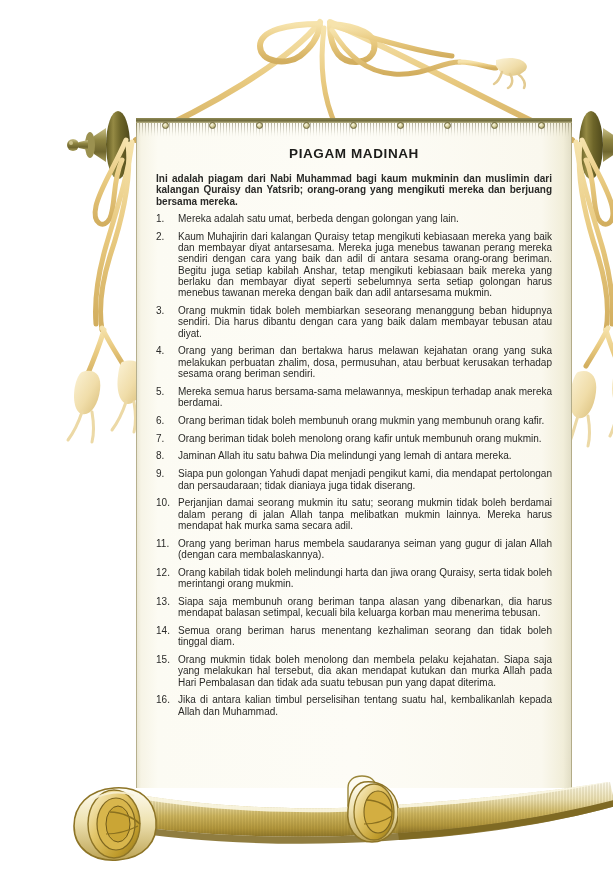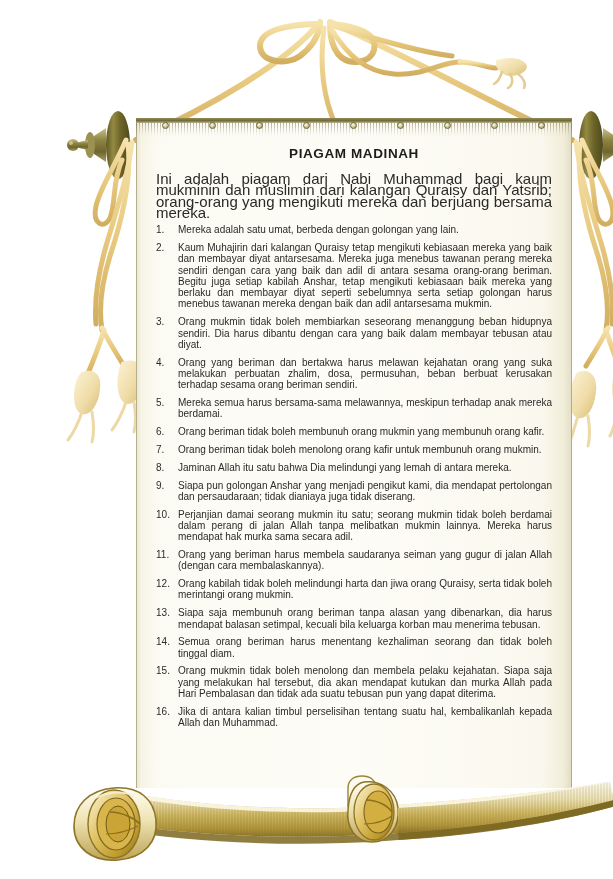--- a/index.html
+++ b/index.html
@@ -109,25 +109,26 @@
   }
   #doc-title {
     text-align: center;
     font-size: 13.5px;
     font-weight: bold;
     letter-spacing: 0.6px;
     margin: 0 0 12px 0;
     color: #1d1d1b;
   }
   #doc-intro {
-    font-size: 15px;
+    font-size: 10px;
     line-height: 11.3px;
     text-align: justify;
     margin: 0 0 6px 0;
     color: #2a2a28;
+    font-weight: bold;
   }
   ol#clause-list {
     margin: 0;
     padding: 0;
     list-style: none;
     counter-reset: clause;
   }
   ol#clause-list > li {
     position: relative;
     counter-increment: clause;
@@ -268,26 +269,26 @@
     <div class="rivet" style="left:355px"></div>
     <div class="rivet" style="left:402px"></div>
 
     <div id="doc-body">
       <h1 id="doc-title">PIAGAM MADINAH</h1>
       <p id="doc-intro">Ini adalah piagam dari Nabi Muhammad bagi kaum mukminin dan muslimin dari kalangan Quraisy dan Yatsrib; orang-orang yang mengikuti mereka dan berjuang bersama mereka.</p>
       <ol id="clause-list">
           <li>Mereka adalah satu umat, berbeda dengan golongan yang lain.</li>
           <li>Kaum Muhajirin dari kalangan Quraisy tetap mengikuti kebiasaan mereka yang baik dan membayar diyat antarsesama. Mereka juga menebus tawanan perang mereka sendiri dengan cara yang baik dan adil di antara sesama orang-orang beriman. Begitu juga setiap kabilah Anshar, tetap mengikuti kebiasaan baik mereka yang berlaku dan membayar diyat seperti sebelumnya serta setiap golongan harus menebus tawanan mereka dengan baik dan adil antarsesama mukmin.</li>
           <li>Orang mukmin tidak boleh membiarkan seseorang menanggung beban hidupnya sendiri. Dia harus dibantu dengan cara yang baik dalam membayar tebusan atau diyat.</li>
-          <li>Orang yang beriman dan bertakwa harus melawan kejahatan orang yang suka melakukan perbuatan zhalim, dosa, permusuhan, beban berbuat kerusakan terhadap sesama orang beriman sendiri.</li>
+          <li>Orang yang beriman dan bertakwa harus melawan kejahatan orang yang suka melakukan perbuatan zhalim, dosa, permusuhan, atau berbuat kerusakan terhadap sesama orang beriman sendiri.</li>
           <li>Mereka semua harus bersama-sama melawannya, meskipun terhadap anak mereka berdamai.</li>
           <li>Orang beriman tidak boleh membunuh orang mukmin yang membunuh orang kafir.</li>
           <li>Orang beriman tidak boleh menolong orang kafir untuk membunuh orang mukmin.</li>
           <li>Jaminan Allah itu satu bahwa Dia melindungi yang lemah di antara mereka.</li>
-          <li>Siapa pun golongan Anshar yang menjadi pengikut kami, dia mendapat pertolongan dan persaudaraan; tidak dianiaya juga tidak diserang.</li>
+          <li>Siapa pun golongan Yahudi dapat menjadi pengikut kami, dia mendapat pertolongan dan persaudaraan; tidak dianiaya juga tidak diserang.</li>
           <li class="wide">Perjanjian damai seorang mukmin itu satu; seorang mukmin tidak boleh berdamai dalam perang di jalan Allah tanpa melibatkan mukmin lainnya. Mereka harus mendapat hak murka sama secara adil.</li>
           <li class="wide">Orang yang beriman harus membela saudaranya seiman yang gugur di jalan Allah (dengan cara membalaskannya).</li>
           <li class="wide">Orang kabilah tidak boleh melindungi harta dan jiwa orang Quraisy, serta tidak boleh merintangi orang mukmin.</li>
           <li class="wide">Siapa saja membunuh orang beriman tanpa alasan yang dibenarkan, dia harus mendapat balasan setimpal, kecuali bila keluarga korban mau menerima tebusan.</li>
           <li class="wide">Semua orang beriman harus menentang kezhaliman seorang dan tidak boleh tinggal diam.</li>
           <li class="wide">Orang mukmin tidak boleh menolong dan membela pelaku kejahatan. Siapa saja yang melakukan hal tersebut, dia akan mendapat kutukan dan murka Allah pada Hari Pembalasan dan tidak ada suatu tebusan pun yang dapat diterima.</li>
           <li class="wide">Jika di antara kalian timbul perselisihan tentang suatu hal, kembalikanlah kepada Allah dan Muhammad.</li>
         </ol>
     </div>
   </div>

